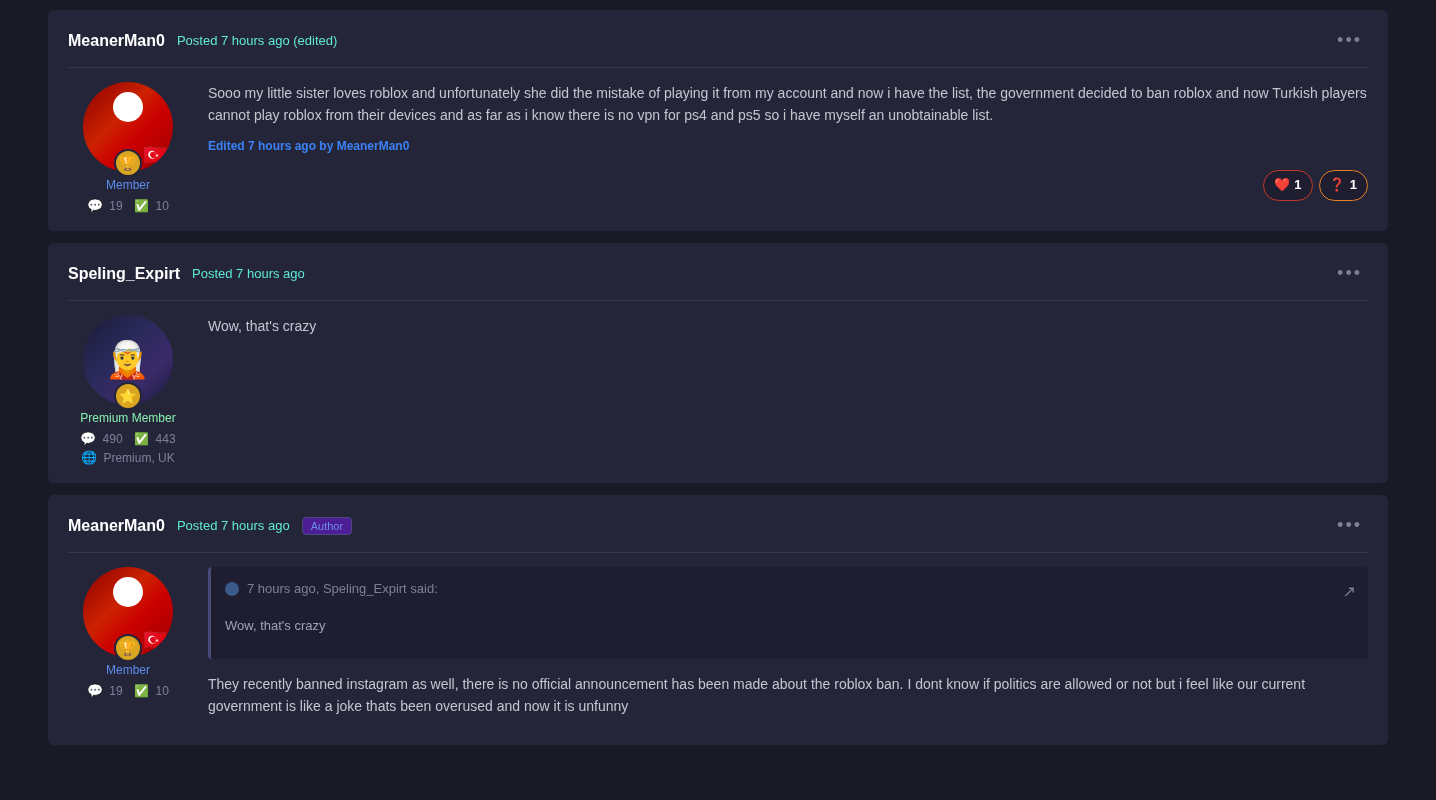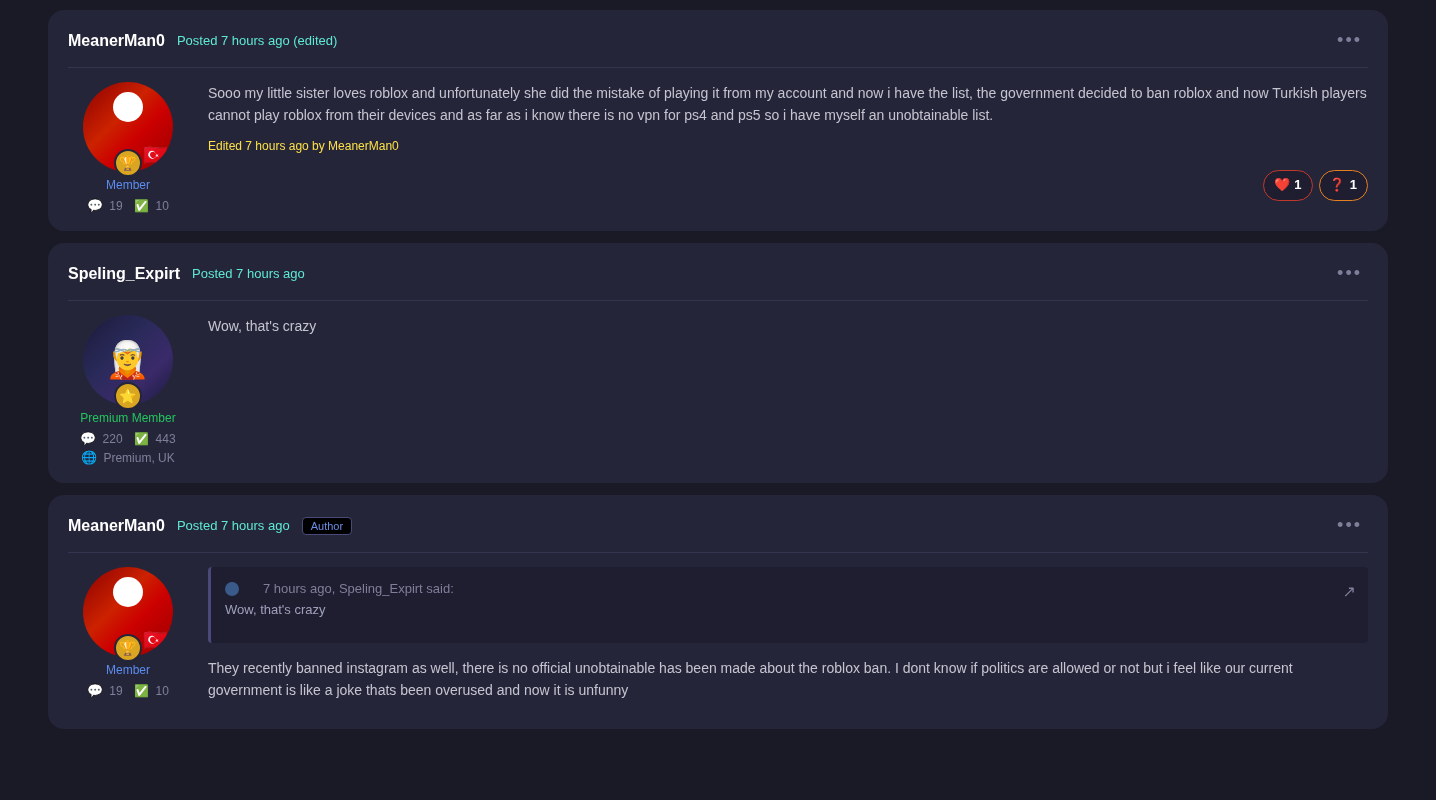--- a/index.html
+++ b/index.html
@@ -9,21 +9,21 @@
       color: #c5c5d0;
       font-size: 14px;
     }
     .posts-container {
       max-width: 1380px;
       margin: 0 auto;
       padding: 10px 20px;
     }
     .post {
       background-color: #25253a;
-      border-radius: 16px;
+      border-radius: 6px;
       margin-bottom: 12px;
       padding: 18px 20px;
       position: relative;
     }
     .post-header {
       display: flex;
       align-items: center;
       justify-content: space-between;
       margin-bottom: 14px;
     }
@@ -117,21 +117,21 @@
     }
     .badge-icon.gold {
       background: #DAA520;
     }
     .member-label {
       font-size: 12px;
       color: #5b8dee;
       text-align: center;
     }
     .member-label.premium {
-      color: #22c55e;
+      color: #86efac;
     }
     .author-stats {
       display: flex;
       flex-direction: column;
       gap: 4px;
       width: 100%;
       align-items: center;
     }
     .stat-row {
       display: flex;
@@ -146,22 +146,23 @@
     .post-content {
       flex: 1;
       color: #c5c5d0;
       line-height: 1.6;
     }
     .post-content p {
       margin-bottom: 10px;
     }
     .post-edited {
       font-size: 12px;
-      color: #fde047;
+      color: #3b82f6;
       margin-top: 8px;
+      font-weight: bold;
     }
     .post-reactions {
       display: flex;
       justify-content: flex-end;
       gap: 6px;
       margin-top: 14px;
     }
     .reaction-badge {
       display: flex;
       align-items: center;
@@ -175,40 +176,40 @@
       border: 1px solid #c0392b;
     }
     .reaction-badge.question {
       border: 1px solid #e67e22;
     }
     .reaction-count {
       color: #ffffff;
       font-weight: bold;
     }
     .author-badge {
-      background: #000000;
+      background: #4c1d95;
       color: #6b8de8;
       font-size: 11px;
       padding: 2px 8px;
       border-radius: 4px;
       border: 1px solid #4a4a7a;
     }
     .quote-block {
       background: #1e1e30;
       border-left: 3px solid #4a4a7a;
       border-radius: 4px;
       padding: 12px 14px;
       margin-bottom: 14px;
       position: relative;
     }
     .quote-header {
       display: flex;
       align-items: center;
-      gap: 24px;
-      margin-bottom: 0;
+      gap: 8px;
+      margin-bottom: 16px;
       color: #7f7f9a;
       font-size: 13px;
     }
     .quote-dot {
       width: 14px;
       height: 14px;
       background: #3a5a8a;
       border-radius: 50%;
       display: inline-block;
     }
@@ -288,21 +289,21 @@
     <div class="post-body">
       <div class="author-info">
         <div class="avatar-wrap">
           <div class="avatar-img-speling" style="display:flex;align-items:center;justify-content:center;font-size:36px;">🧝</div>
           <div class="badge-icon gold">⭐</div>
         </div>
         <span class="member-label premium">Premium Member</span>
         <div class="author-stats">
           <div class="stat-row">
             <span class="stat-icon">💬</span>
-            <span>220</span>
+            <span>490</span>
             <span style="margin-left:6px;">✅</span>
             <span>443</span>
           </div>
           <div class="stat-row">
             <span class="stat-icon">🌐</span>
             <span>Premium, UK</span>
           </div>
         </div>
       </div>
       <div class="post-content">
@@ -339,18 +340,18 @@
       </div>
       <div class="post-content">
         <div class="quote-block">
           <div class="quote-header">
             <span class="quote-dot"></span>
             <span>7 hours ago, Speling_Expirt said:</span>
           </div>
           <span class="quote-arrow">↗</span>
           <p class="quote-text">Wow, that's crazy</p>
         </div>
-        <p>They recently banned instagram as well, there is no official unobtainable has been made about the roblox ban. I dont know if politics are allowed or not but i feel like our current government is like a joke thats been overused and now it is unfunny</p>
+        <p>They recently banned instagram as well, there is no official announcement has been made about the roblox ban. I dont know if politics are allowed or not but i feel like our current government is like a joke thats been overused and now it is unfunny</p>
       </div>
     </div>
   </div>
 
 </div>
 
 </body></html>

